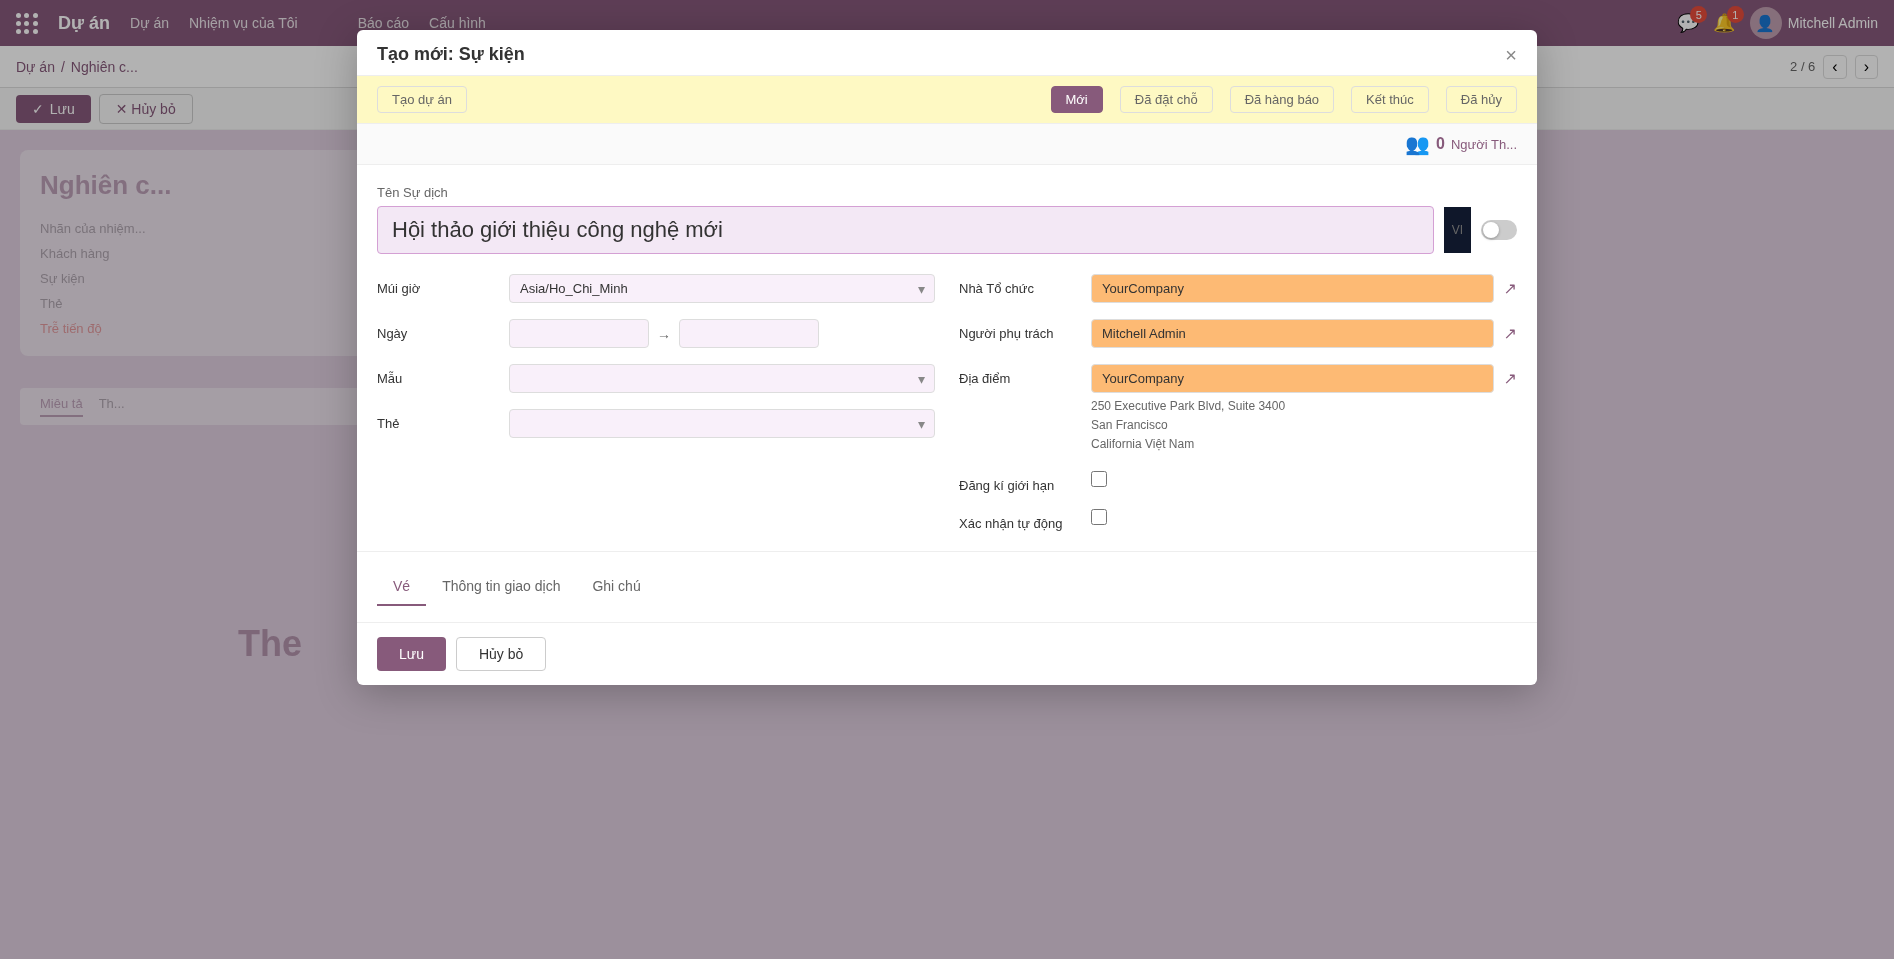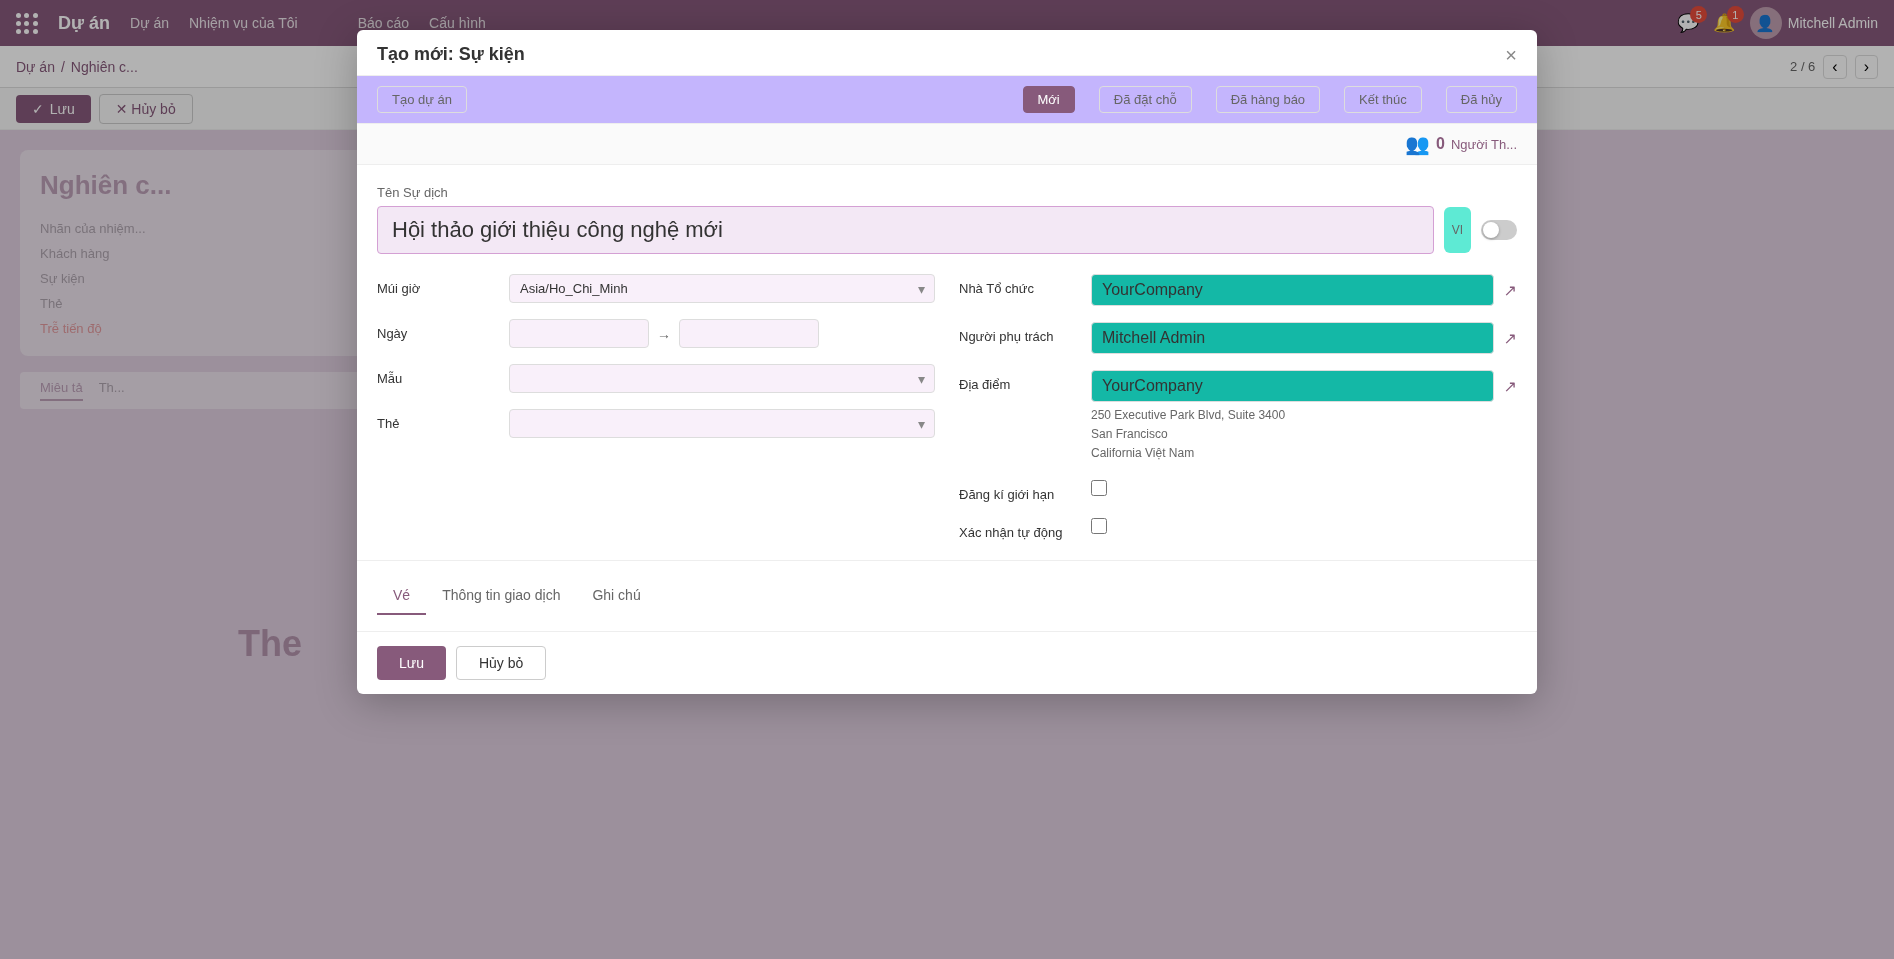--- a/index.html
+++ b/index.html
@@ -45,23 +45,23 @@
       border-bottom: 1px solid #eee;
     }
     .modal-title { font-size: 18px; font-weight: 600; color: #333; }
     .modal-close { background: none; border: none; font-size: 20px; cursor: pointer; color: #888; line-height: 1; }
 
     
     .status-bar {
       display: flex;
       align-items: center;
       padding: 10px 20px;
-      gap: 24px;
+      gap: 17px;
       border-bottom: 1px solid #eee;
-      background: #c4b5fd;
+      background: #fef9c3;
     }
     .status-btn { background: none; border: 1px solid #ddd; padding: 5px 14px; border-radius: 4px; cursor: pointer; font-size: 13px; color: #666; }
     .status-btn.active { background: #875a7b; color: #fff; border-color: #875a7b; }
     .attendee-info { display: flex; align-items: center; gap: 6px; font-size: 13px; color: #875a7b; }
     .attendee-count { font-size: 16px; font-weight: 600; }
 
     
     .modal-body {
       padding: 20px;
       overflow-y: auto;
@@ -121,21 +121,21 @@
       color: #333;
       outline: none;
       appearance: none;
       cursor: pointer;
     }
     .select-wrapper { position: relative; }
     .select-wrapper::after { content: '▾'; position: absolute; right: 10px; top: 50%; transform: translateY(-50%); color: #888; pointer-events: none; }
 
     
     .company-row { display: flex; align-items: center; gap: 6px; }
-    .company-select { flex: 1; border: 1px solid #ddd; border-radius: 4px; padding: 6px 10px; font-size: 16px; background: #14b8a6; color: #333; outline: none; }
+    .company-select { flex: 1; border: 1px solid #ddd; border-radius: 4px; padding: 6px 10px; font-size: 13px; background: #fdba74; color: #333; outline: none; }
     .external-link { color: #875a7b; cursor: pointer; font-size: 16px; text-decoration: none; margin-left: 4px; }
 
     .address-block { margin-top: 4px; font-size: 12px; color: #666; line-height: 1.6; padding-left: 0; }
 
     .checkbox-row { display: flex; align-items: center; gap: 10px; }
     .checkbox-input { width: 16px; height: 16px; cursor: pointer; accent-color: #875a7b; }
 
     
     .modal-tabs { display: flex; border-top: 1px solid #eee; padding: 16px 20px; background: #fff; }
     .modal-tab { padding: 10px 16px; font-size: 14px; cursor: pointer; border-bottom: 2px solid transparent; color: #666; }
@@ -241,21 +241,21 @@
   </div>
   <div style="background:#e0cfe0;height:calc(100% - 46px - 42px - 42px);padding:20px;position:relative;">
     <div style="background:#fff;border-radius:8px;padding:20px;opacity:0.4;max-width:400px;">
       <div style="font-size:26px;font-weight:600;color:#875a7b;margin-bottom:20px;">Nghiên c...</div>
       <div style="margin-bottom:10px;font-size:13px;color:#666;">Nhãn của nhiệm...</div>
       <div style="margin-bottom:10px;font-size:13px;color:#666;">Khách hàng</div>
       <div style="margin-bottom:10px;font-size:13px;color:#666;">Sự kiện</div>
       <div style="margin-bottom:10px;font-size:13px;color:#666;">Thẻ</div>
       <div style="font-size:13px;color:#e74c3c;">Trễ tiến độ</div>
     </div>
-    <div style="margin-top:16px;background:#fff;border-radius:4px;padding:8px 20px;display:flex;gap:16px;max-width:400px;opacity:0.4;">
+    <div style="margin-top:32px;background:#fff;border-radius:4px;padding:8px 20px;display:flex;gap:16px;max-width:400px;opacity:0.4;">
       <span style="font-size:13px;color:#875a7b;border-bottom:2px solid #875a7b;padding-bottom:4px;">Miêu tả</span>
       <span style="font-size:13px;color:#666;">Th...</span>
     </div>
 
     <div style="position:absolute;top:493px;left:238px;font-size:36px;font-weight:600;color:#875a7b;opacity:0.5;">The</div>
   </div>
 </div>
 
 <div class="modal-overlay">
   <div class="modal">
@@ -282,21 +282,21 @@
         <span>Người Th...</span>
       </div>
     </div>
 
     <div class="modal-body">
 
       <div class="event-name-section">
         <div class="event-name-label">Tên Sự dịch</div>
         <div style="display:flex;align-items:center;gap:10px;position:relative;">
           <input class="event-name-input" type="text" value="Hội thảo giới thiệu công nghệ mới" style="flex: 1 1 0%;">
-          <span style="background:#5eead4;padding:16px 8px;border-radius:6px;font-size:12px;color:#666;">VI</span>
+          <span style="background:#0f172a;padding:16px 8px;border-radius:0;font-size:12px;color:#666;">VI</span>
           <div class="toggle">
             <div class="toggle-knob"></div>
           </div>
         </div>
       </div>
 
       <div class="form-grid">
 
         <div class="form-left">
 

